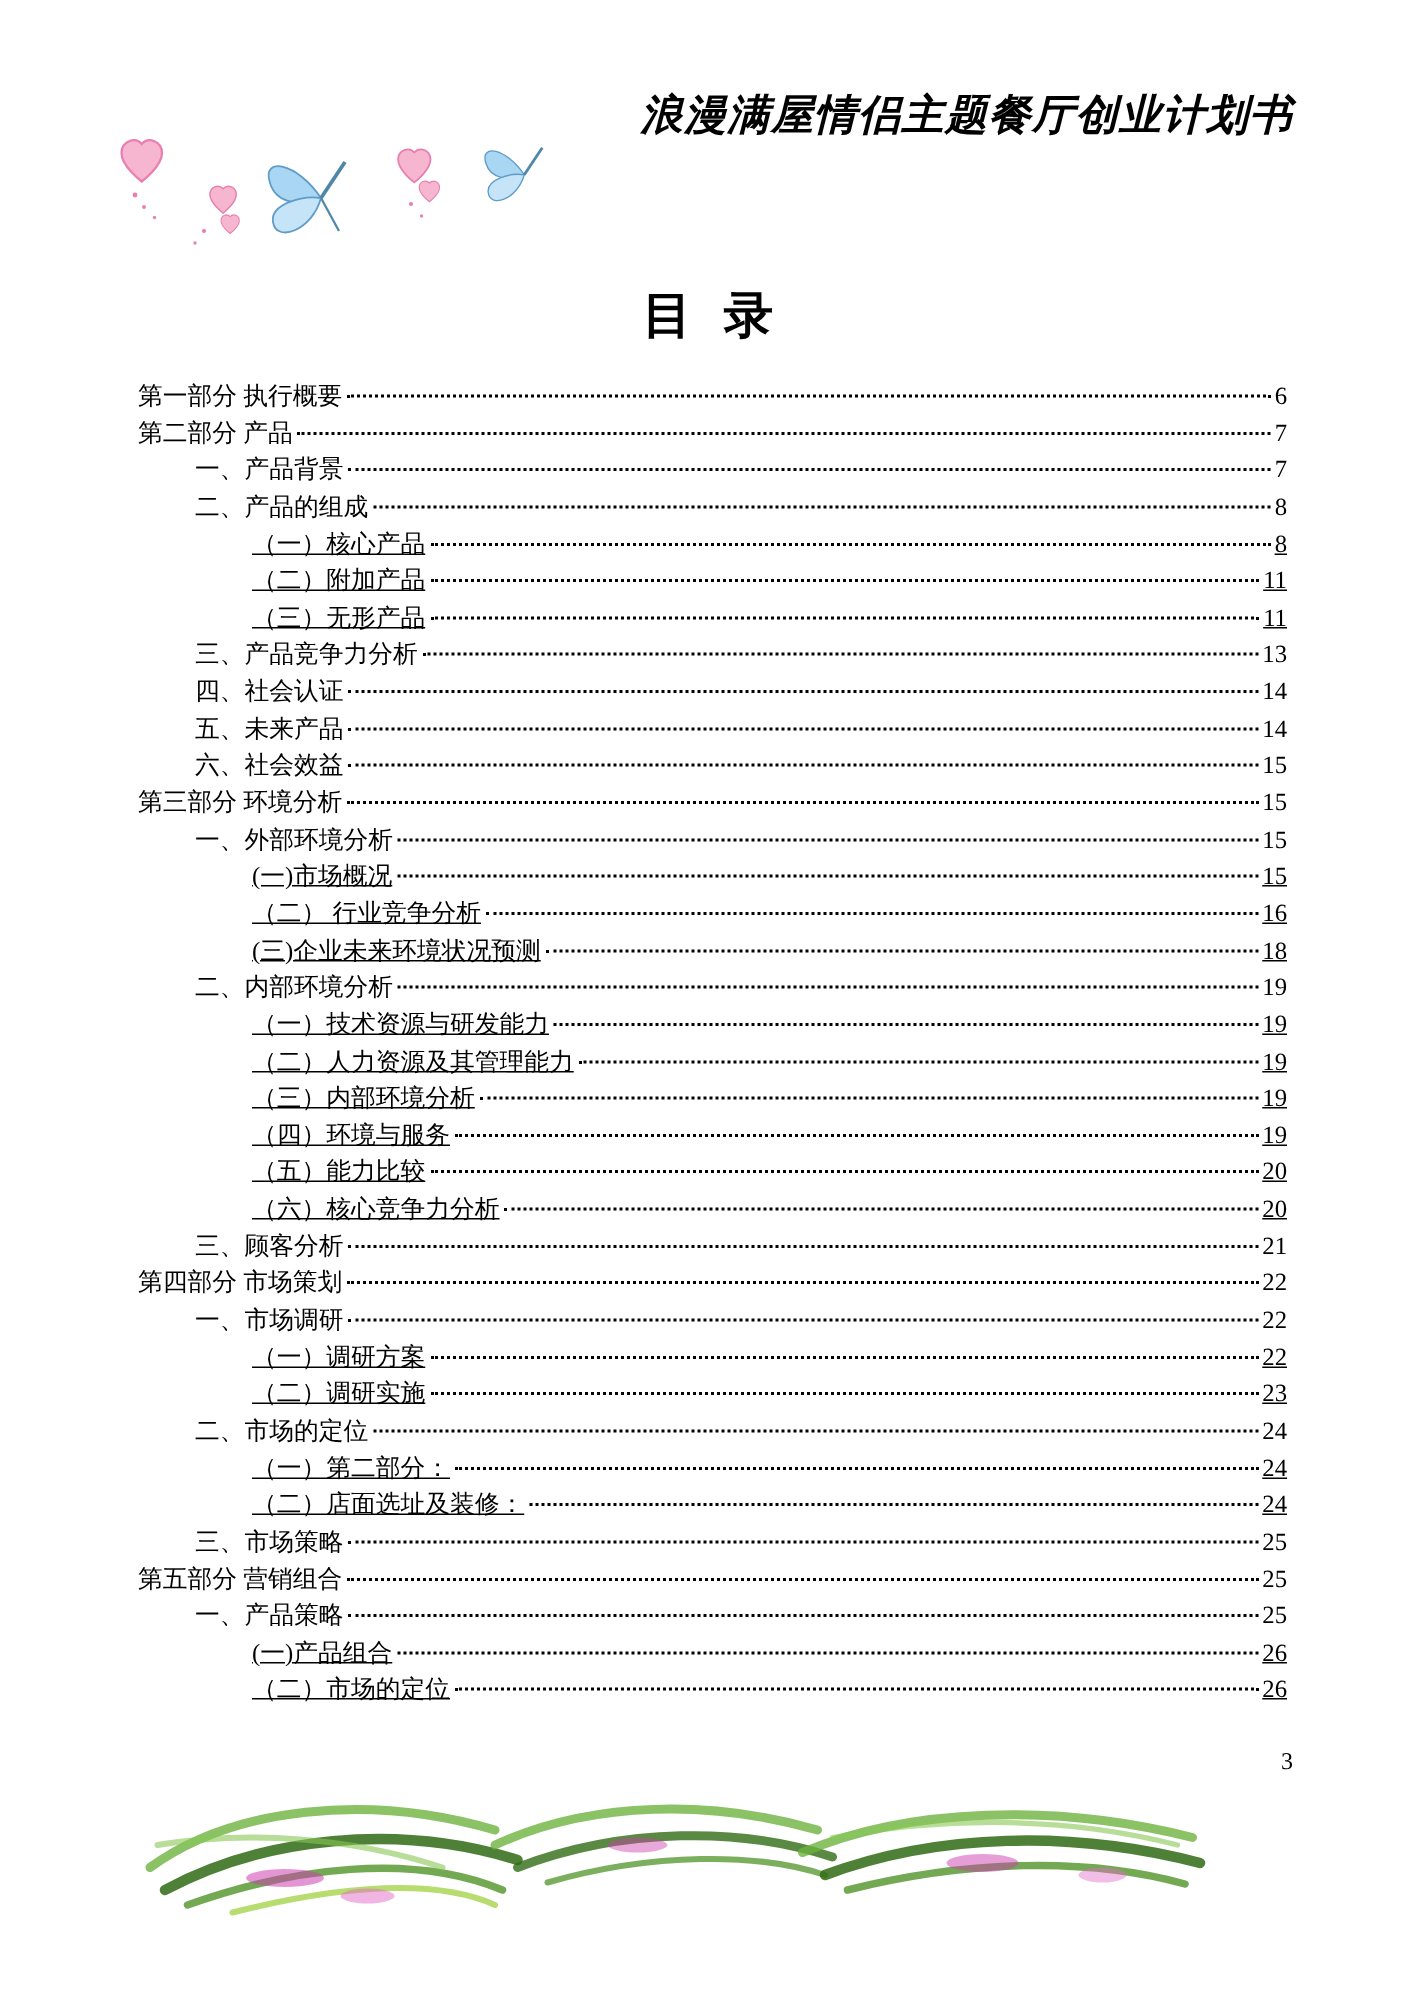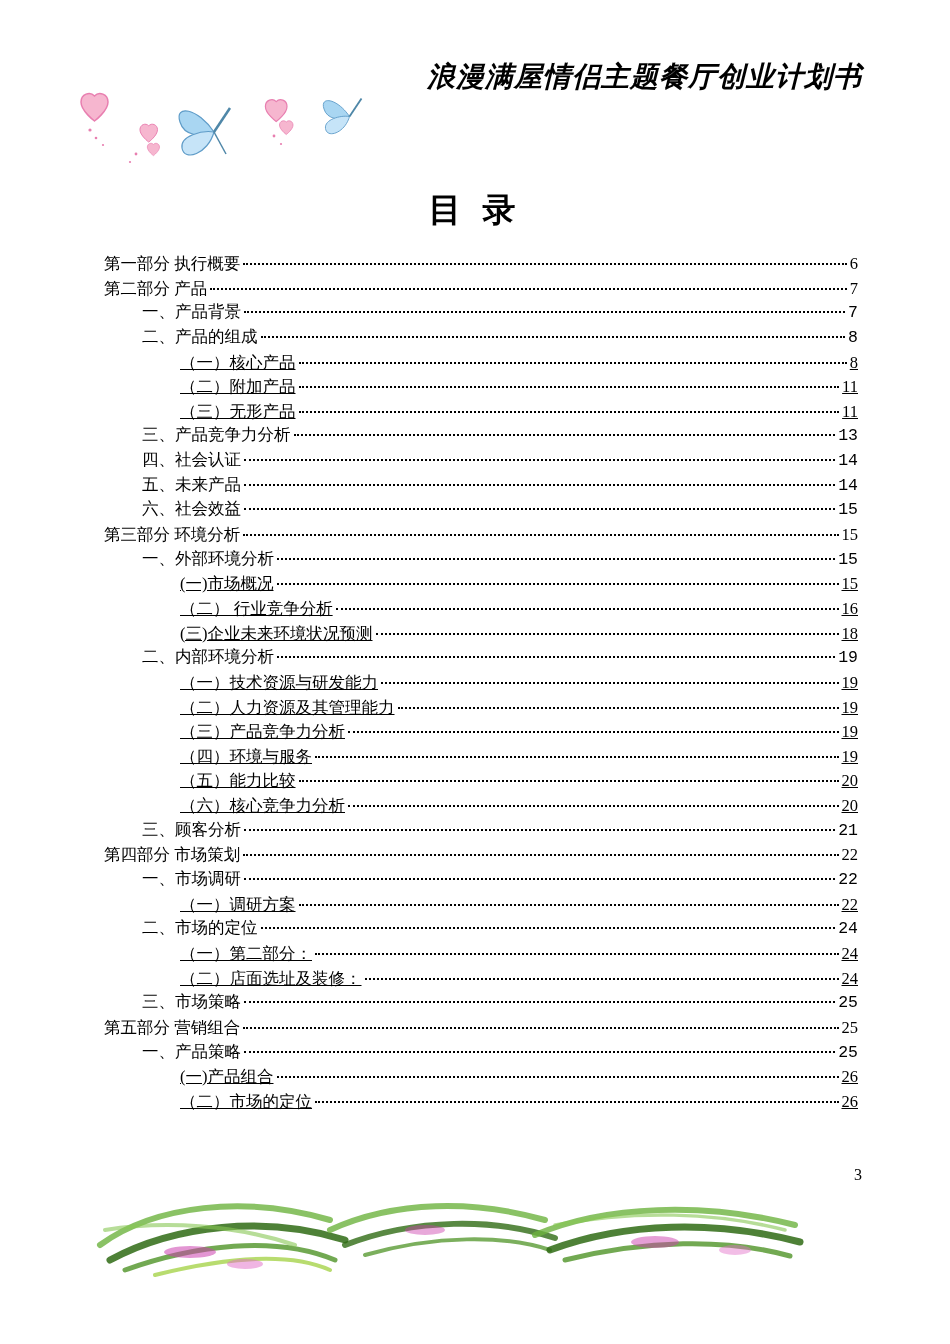--- a/index.html
+++ b/index.html
@@ -47,23 +47,23 @@
     width: 766px;
   }
   .toc-row {
     display: flex;
     align-items: baseline;
     height: 24.65px;
     font-size: 16.5px;
     line-height: 24.65px;
     cursor: pointer;
   }
-  .toc-row.level-1 { padding-left: 38px; font-family: Liberation Mono, monospace; }
+  .toc-row.level-1 { padding-left: 38px; }
   .toc-row.level-2 { padding-left: 76px; text-decoration: underline; }
-  .toc-label { white-space: nowrap; margin-left: 12px; }
+  .toc-label { white-space: nowrap; }
   .toc-leader {
     flex: 1 1 auto;
     margin: 0 3px;
     border-bottom: 2px dotted #000;
     transform: translateY(-4px);
     min-width: 12px;
   }
   .toc-page { white-space: nowrap; }
 
   .page-number {
@@ -210,21 +210,21 @@
     <span class="toc-label">（一）技术资源与研发能力</span>
     <span class="toc-leader"></span>
     <span class="toc-page">19</span>
   </div>
       <div class="toc-row level-2">
     <span class="toc-label">（二）人力资源及其管理能力</span>
     <span class="toc-leader"></span>
     <span class="toc-page">19</span>
   </div>
       <div class="toc-row level-2">
-    <span class="toc-label">（三）产品竞争力分析</span>
+    <span class="toc-label">（三）内部环境分析</span>
     <span class="toc-leader"></span>
     <span class="toc-page">19</span>
   </div>
       <div class="toc-row level-2">
     <span class="toc-label">（四）环境与服务</span>
     <span class="toc-leader"></span>
     <span class="toc-page">19</span>
   </div>
       <div class="toc-row level-2">
     <span class="toc-label">（五）能力比较</span>
@@ -248,20 +248,25 @@
   </div>
       <div class="toc-row level-1">
     <span class="toc-label">一、市场调研</span>
     <span class="toc-leader"></span>
     <span class="toc-page">22</span>
   </div>
       <div class="toc-row level-2">
     <span class="toc-label">（一）调研方案</span>
     <span class="toc-leader"></span>
     <span class="toc-page">22</span>
+  </div>
+      <div class="toc-row level-2">
+    <span class="toc-label">（二）调研实施</span>
+    <span class="toc-leader"></span>
+    <span class="toc-page">23</span>
   </div>
       <div class="toc-row level-1">
     <span class="toc-label">二、市场的定位</span>
     <span class="toc-leader"></span>
     <span class="toc-page">24</span>
   </div>
       <div class="toc-row level-2">
     <span class="toc-label">（一）第二部分：</span>
     <span class="toc-leader"></span>
     <span class="toc-page">24</span>

